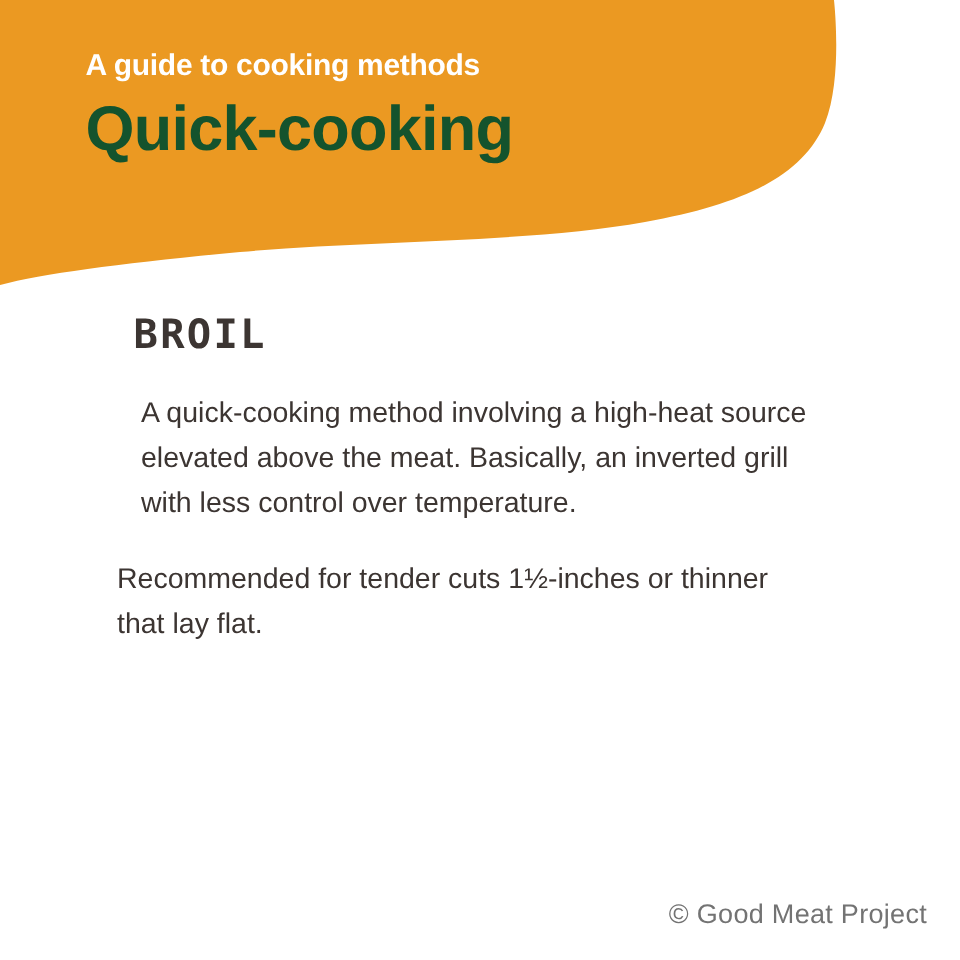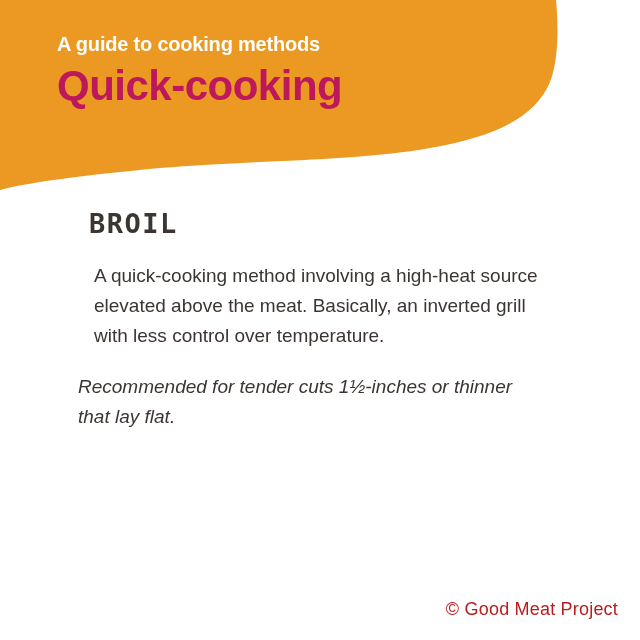--- a/index.html
+++ b/index.html
@@ -44,21 +44,21 @@
   }
   .eyebrow {
     color: #ffffff;
     font-size: 20px;
     font-weight: bold;
     letter-spacing: -0.2px;
     margin: 0 0 6px 0;
     line-height: 1.2;
   }
   .title {
-    color: #be185d;
+    color: #14532d;
     font-size: 42px;
     font-weight: bold;
     letter-spacing: -0.5px;
     margin: 0;
     line-height: 1.15;
   }
   
   .body-area {
     position: absolute;
     top: 200px;
@@ -80,31 +80,30 @@
     font-size: 19px;
     color: #3c3532;
     line-height: 1.6;
     margin: 0 0 20px 16px;
     max-width: 470px;
   }
   .recommendation {
     font-size: 19px;
     color: #3c3532;
     line-height: 1.6;
-    font-style: italic;
     margin: 0;
     max-width: 440px;
   }
   
   .footer {
     position: absolute;
     bottom: 20px;
     right: 22px;
     z-index: 3;
-    color: #b91c1c;
+    color: #737373;
     font-size: 18px;
     letter-spacing: 0.2px;
   }
 </style>
 </head>
 <body>
 
 <div class="card">
 
   <div class="header-blob">

